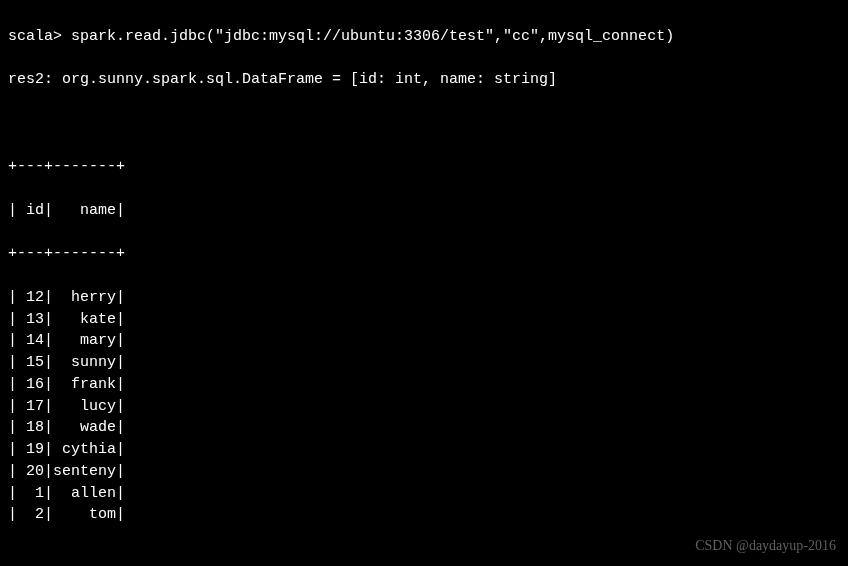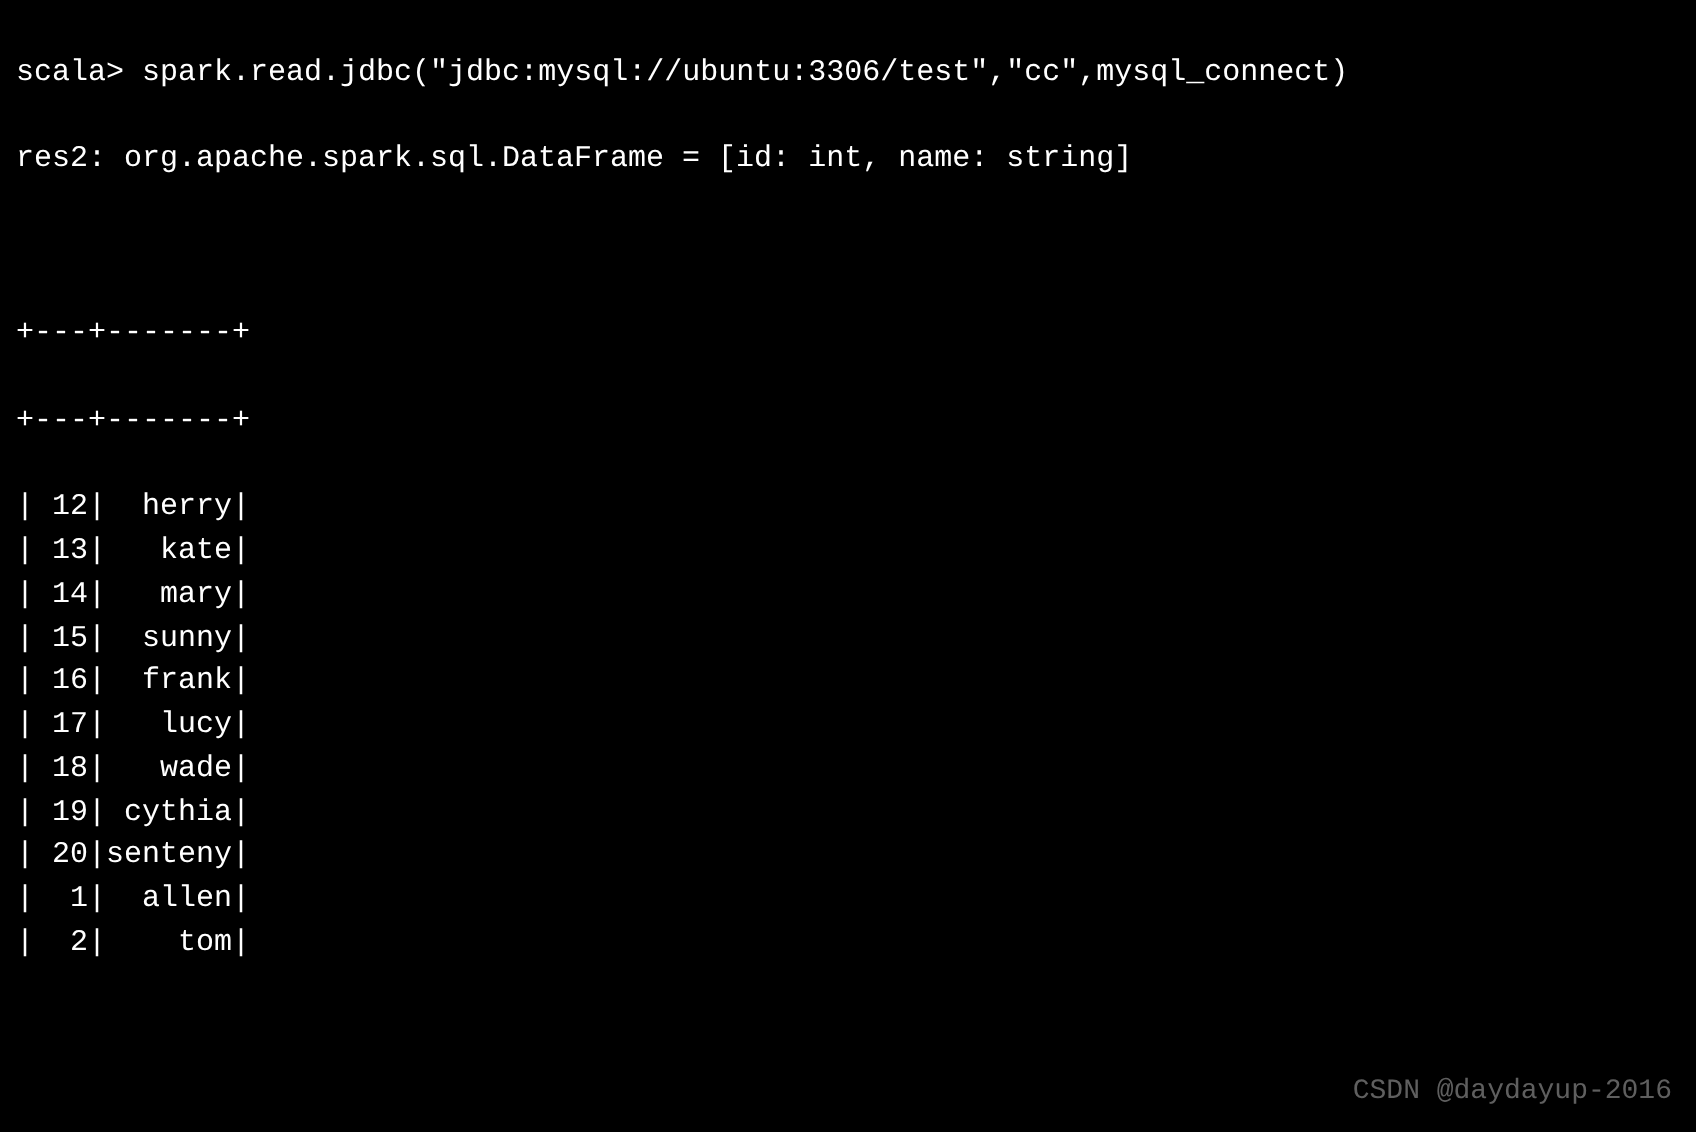--- a/index.html
+++ b/index.html
@@ -34,28 +34,30 @@
     .output {
       color: #ffffff;
     }
     .watermark {
       position: absolute;
       bottom: 10px;
       right: 12px;
       color: #888888;
       font-size: 14px;
       opacity: 0.7;
+      font-family: Liberation Serif, serif;
     }
   </style>
 </head>
 <body>
 
 <div class="terminal">
 <span class="line"><span class="prompt">scala&gt;</span> <span class="command">spark.read.jdbc("jdbc:mysql://ubuntu:3306/test","cc",mysql_connect)</span></span>
-<span class="line output">res2: org.apache.spark.sql.DataFrame = [id: int, name: string]</span>
+<span class="line output">res2: org.sunny.spark.sql.DataFrame = [id: int, name: string]</span>
 <span class="line"> </span>
 <span class="line output">+---+-------+</span>
+<span class="line output">| id|   name|</span>
 <span class="line output">+---+-------+</span>
 <div id="table-rows"><span class="line output">| 12|  herry|</span><span class="line output">| 13|   kate|</span><span class="line output">| 14|   mary|</span><span class="line output">| 15|  sunny|</span><span class="line output">| 16|  frank|</span><span class="line output">| 17|   lucy|</span><span class="line output">| 18|   wade|</span><span class="line output">| 19| cythia|</span><span class="line output">| 20|senteny|</span><span class="line output">|  1|  allen|</span><span class="line output">|  2|    tom|</span></div>
 
 </div>
 
 <div class="watermark">CSDN @daydayup-2016</div>
 
 </body></html>

